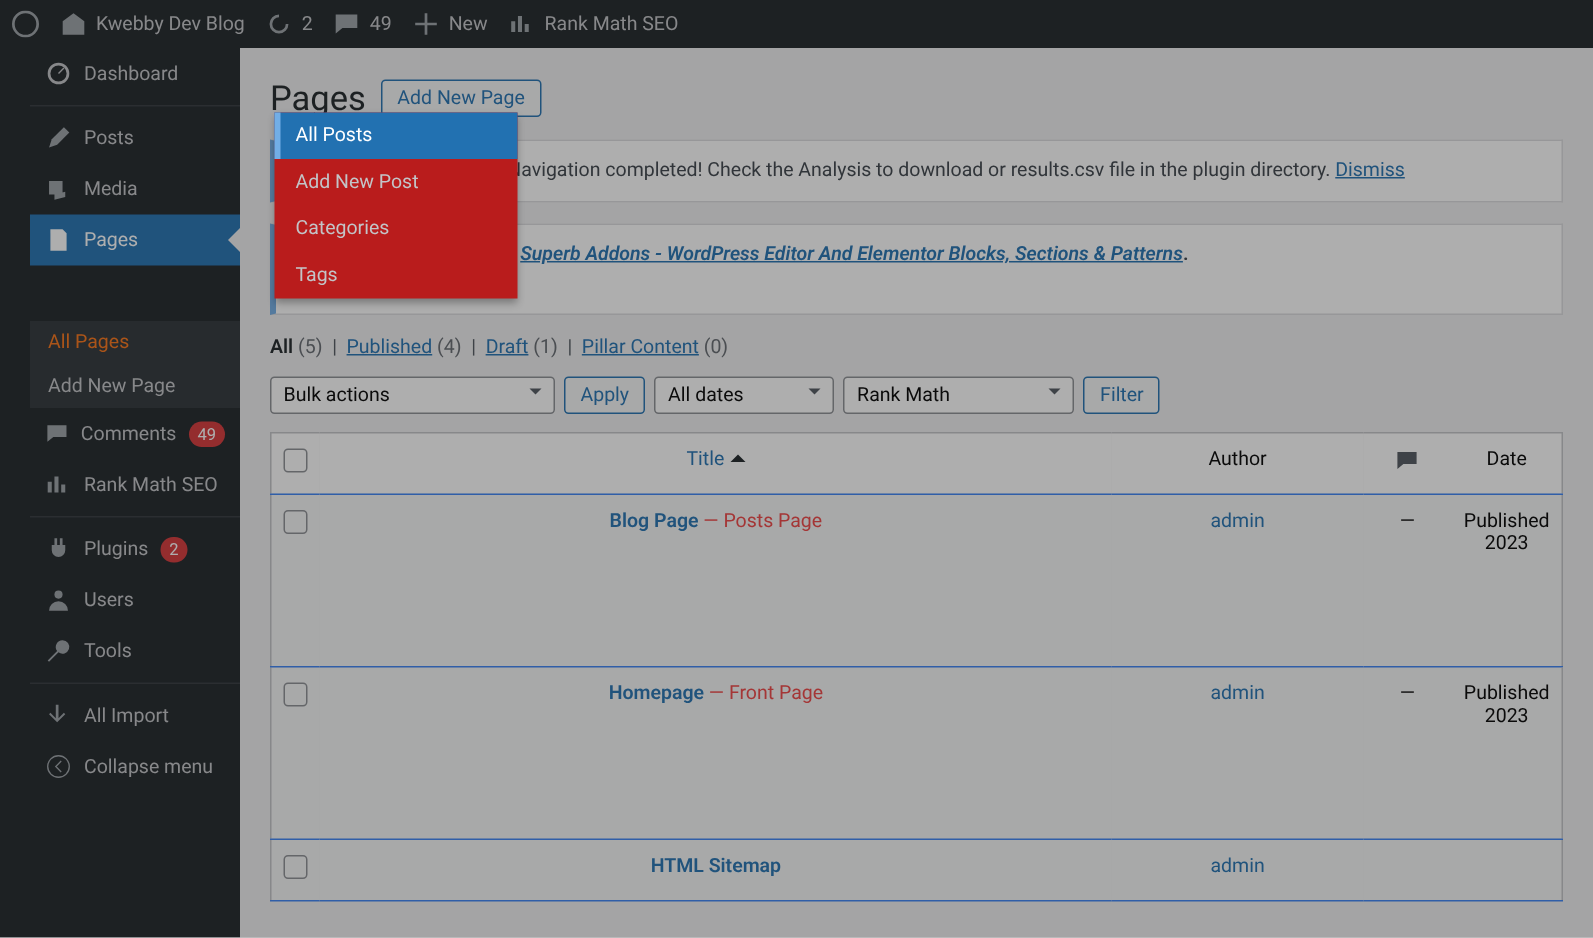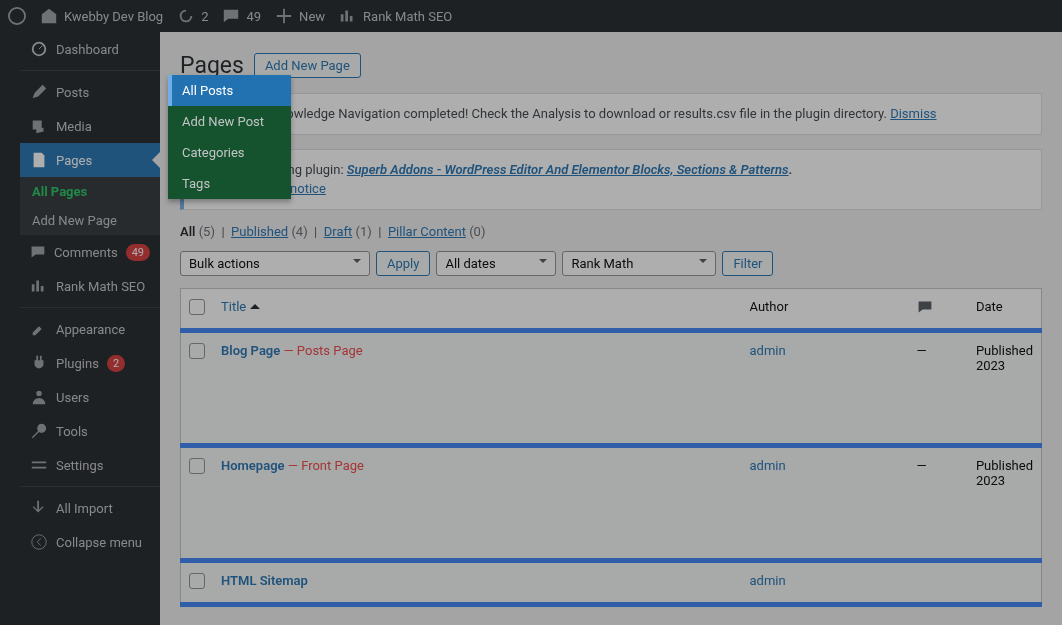--- a/index.html
+++ b/index.html
@@ -8,42 +8,42 @@
 .topbar-item { display:flex; align-items:center; gap:6px; cursor:pointer; }
 .topbar svg, .topbar .glyph { width:18px; height:18px; fill:#9ca2a7; }
 .sidebar { position:absolute; left:0; top:32px; width:160px; background:#1d2327; height:593px;padding-left:20px; }
 .side-item { display:flex; align-items:center; gap:8px; padding:8px 10px; color:#c3c4c7; cursor:pointer; }
 .side-item.current { background:#2271b1; color:#fff; position:relative; }
 .side-item.current::after { content:""; position:absolute; right:0; top:50%; transform:translateY(-50%); border:8px solid transparent; border-right-color:#f0f0f1; }
 .side-item .glyph { width:18px; height:18px; fill:#9ca2a7; display:inline-flex; }
 .side-item.current .glyph { fill:#fff; }
 .side-sub { background:#2c3338; }
 .side-sub a { display:block; padding:7px 12px; color:#c3c4c7; text-decoration:none; }
-.side-sub a.active { color:#22c55e; font-weight:700; }
+.side-sub a.active { color:#f97316; font-weight:400;margin-top:37px; }
 .side-sep { height:5px; border-top:1px solid #32373c; margin-top:4px; }
 .badge { background:#d63638; color:#fff; border-radius:9px; padding:0 6px; font-size:11px; line-height:17px; }
 .badge.sm { background:#d63638; }
-.flyout { position:absolute; left:148px; top:0; width:123px; background:#14532d; box-shadow:0 3px 5px rgba(0,0,0,.3); z-index:50; }
+.flyout { position:absolute; left:163px; top:0; width:162px; background:#b91c1c; box-shadow:0 3px 5px rgba(0,0,0,.3); z-index:50; }
 .flyout-item { padding:8px 14px; color:#c3c4c7; cursor:pointer; }
 .flyout-item.hl { background:#2271b1; color:#fff; border-left:4px solid #72aee6; padding-left:10px; }
 .content { position:absolute; left:160px; top:32px; right:0; padding:12px 20px 0 20px; height:593px; overflow:hidden; }
 .page-header { display:flex; align-items:center; gap:10px; margin:8px 0 14px; }
 .page-header h1 { font-size:23px; font-weight:400; color:#1d2327; }
 .btn-outline { border:1px solid #2271b1; color:#2271b1; background:#f6f7f7; padding:4px 10px; border-radius:3px; cursor:pointer; }
 .notice { background:#fff; border:1px solid #dcdcde; border-left:4px solid #72aee6; padding:10px 12px; margin-bottom:14px; line-height:1.5; color:#3c434a; }
 .notice a, .filters-row a, .table a { color:#2271b1; }
 .notice .bold { font-weight:600; }
 .filters-row { margin:10px 0 12px; color:#50575e; }
 .filters-row .active { color:#1d2327; font-weight:600; text-decoration:none; }
 .filters-row span.muted { color:#646970; }
 .ctrl-row { display:flex; gap:6px; margin-bottom:12px; }
 .select { border:1px solid #8c8f94; background:#fff; padding:4px 24px 4px 8px; border-radius:3px; position:relative; min-width:120px; }
 .select::after { content:""; position:absolute; right:8px; top:50%; transform:translateY(-50%); border:4px solid transparent; border-top-color:#50575e; }
 .table { width:100%; border:1px solid #c3c4c7; border-collapse:collapse; }
-.table th, .table td { text-align:left; padding:10px 8px; vertical-align:top; border-bottom:5px solid #3b82f6; font-weight:400; }
+.table th, .table td { text-align:center; padding:10px 8px; vertical-align:top; border-bottom:1px solid #3b82f6; font-weight:400; }
 .table thead th { background:#fff; }
 .table tbody td { background:#f6f7f7; }
 .th-title { color:#2271b1; }
 .caret-sort { display:inline-block; width:0; height:0; border:5px solid transparent; border-bottom-color:#1d2327; margin-left:4px; transform:translateY(-2px); }
 .chk { width:16px; height:16px; border:1px solid #8c8f94; border-radius:3px; display:inline-block; }
 .row-title a { font-weight:600; text-decoration:none; }
 .row-title .suffix { color:#ef4444; font-weight:400; }
 .overlay { position:absolute; inset:0; background:rgba(30,30,30,.36); pointer-events:none; z-index:40; }
 </style>
 </head>
@@ -137,49 +137,37 @@
     </div>
   <div class="side-item">
       <svg class="glyph" viewBox="0 0 20 20">
         <path d="M2 16h3V8H2zm5 0h3V4H7zm5 0h3v-6h-3z"></path>
       </svg>
       <span>Rank Math SEO</span>
     </div>
   <div class="side-sep"></div>
   <div class="side-item">
       <svg class="glyph" viewBox="0 0 20 20">
-        <path d="M3 14l7-7 3 3-7 7H3z"></path>
-      </svg>
-      <span>Appearance</span>
-    </div>
-  <div class="side-item">
-      <svg class="glyph" viewBox="0 0 20 20">
         <path d="M7 2v5H5v4a5 5 0 0010 0V7h-2V2h-2v5H9V2z"></path>
       </svg>
       <span>Plugins</span>
       <span class="badge sm">2</span>
     </div>
   <div class="side-item">
       <svg class="glyph" viewBox="0 0 20 20">
         <circle cx="10" cy="6" r="3"></circle>
         <path d="M3 18a7 7 0 0114 0z"></path>
       </svg>
       <span>Users</span>
     </div>
   <div class="side-item">
       <svg class="glyph" viewBox="0 0 20 20">
         <path d="M13 2a5 5 0 00-4 8l-7 7 1 1 7-7a5 5 0 103-9z"></path>
       </svg>
       <span>Tools</span>
-    </div>
-  <div class="side-item">
-      <svg class="glyph" viewBox="0 0 20 20">
-        <path d="M2 6h16v2H2zm0 6h16v2H2z"></path>
-      </svg>
-      <span>Settings</span>
     </div>
   <div class="side-sep"></div>
   <div class="side-item">
       <svg class="glyph" viewBox="0 0 20 20">
         <path d="M10 2v10l4-4 1 1-6 6-6-6 1-1 4 4V2z"></path>
       </svg>
       <span>All Import</span>
     </div>
   <div class="side-item">
       <svg class="glyph" viewBox="0 0 20 20">

